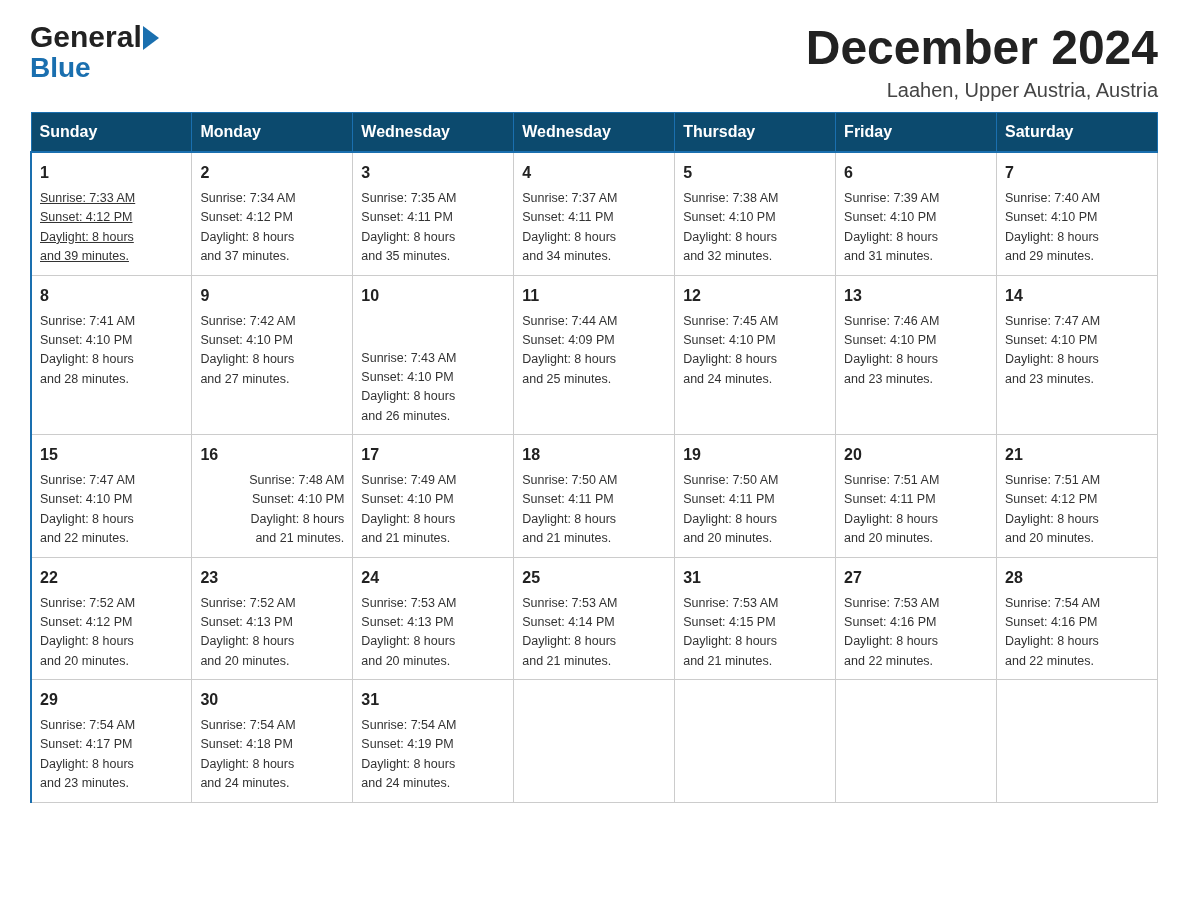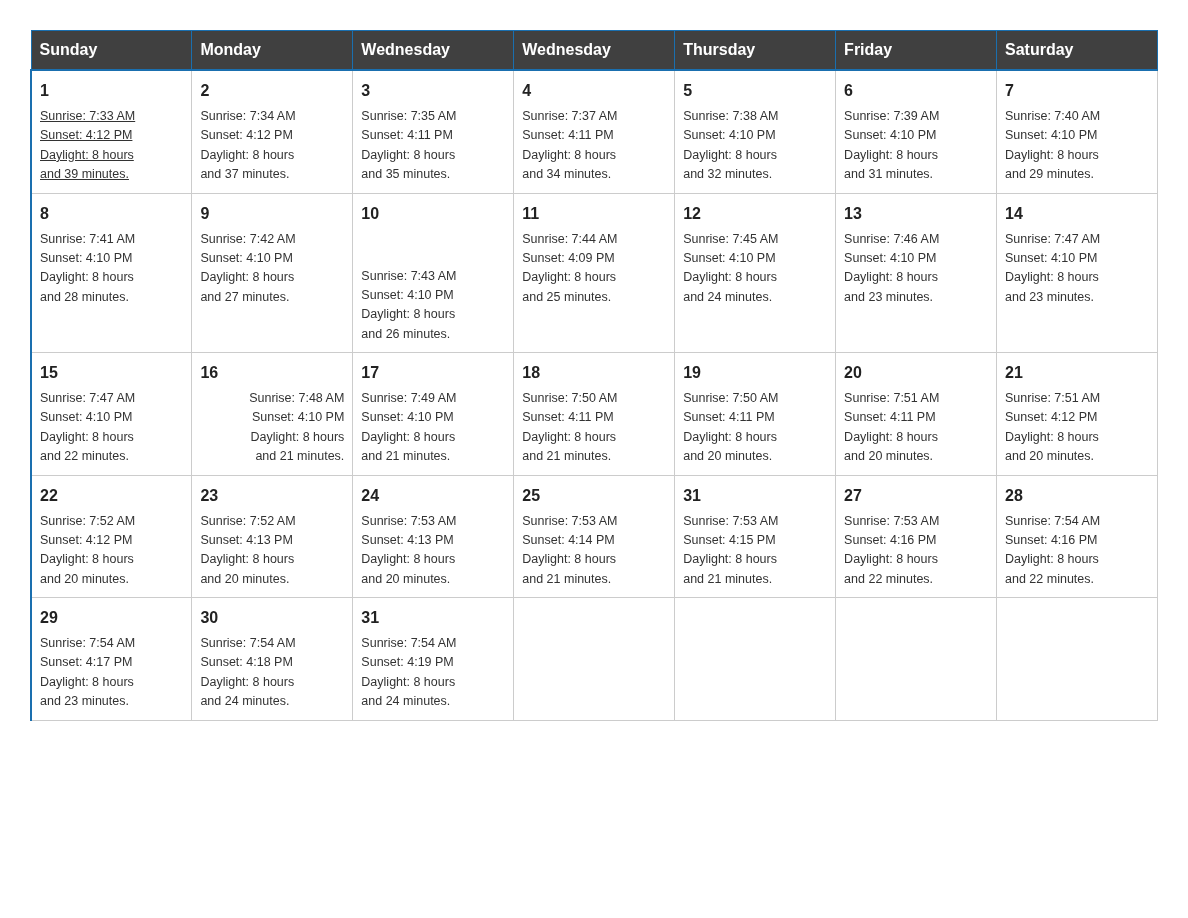--- a/index.html
+++ b/index.html
@@ -29,21 +29,21 @@
       font-size: 20px;
       color: #444;
       margin-top: 4px;
     }
     .calendar {
       width: 100%;
       border-collapse: collapse;
       margin-top: 10px;
     }
     .calendar th {
-      background: #404040;
+      background: #0c4a6e;
       color: #fff;
       font-size: 16px;
       font-weight: bold;
       padding: 10px 8px;
       text-align: left;
       border: 1px solid #1a6faf;
     }
     .calendar td {
       vertical-align: top;
       padding: 8px 8px;
@@ -103,20 +103,31 @@
       font-size: 28px;
       font-weight: bold;
       color: #1a6faf;
       margin-left: 0;
     }
   </style>
 </head>
 <body>
 
 <div class="header">
+  <div class="logo-block">
+    <div class="logo-line1">
+      <span class="logo-text-general">General</span>
+      <span class="logo-chevron"></span>
+    </div>
+    <div class="logo-line2">Blue</div>
+  </div>
+  <div class="title-block">
+    <div class="month-year">December 2024</div>
+    <div class="location">Laahen, Upper Austria, Austria</div>
+  </div>
 </div>
 
 <table class="calendar">
   <thead>
     <tr>
     <th>Sunday</th>
         <th>Monday</th>
         <th>Wednesday</th>
         <th>Wednesday</th>
         <th>Thursday</th>

